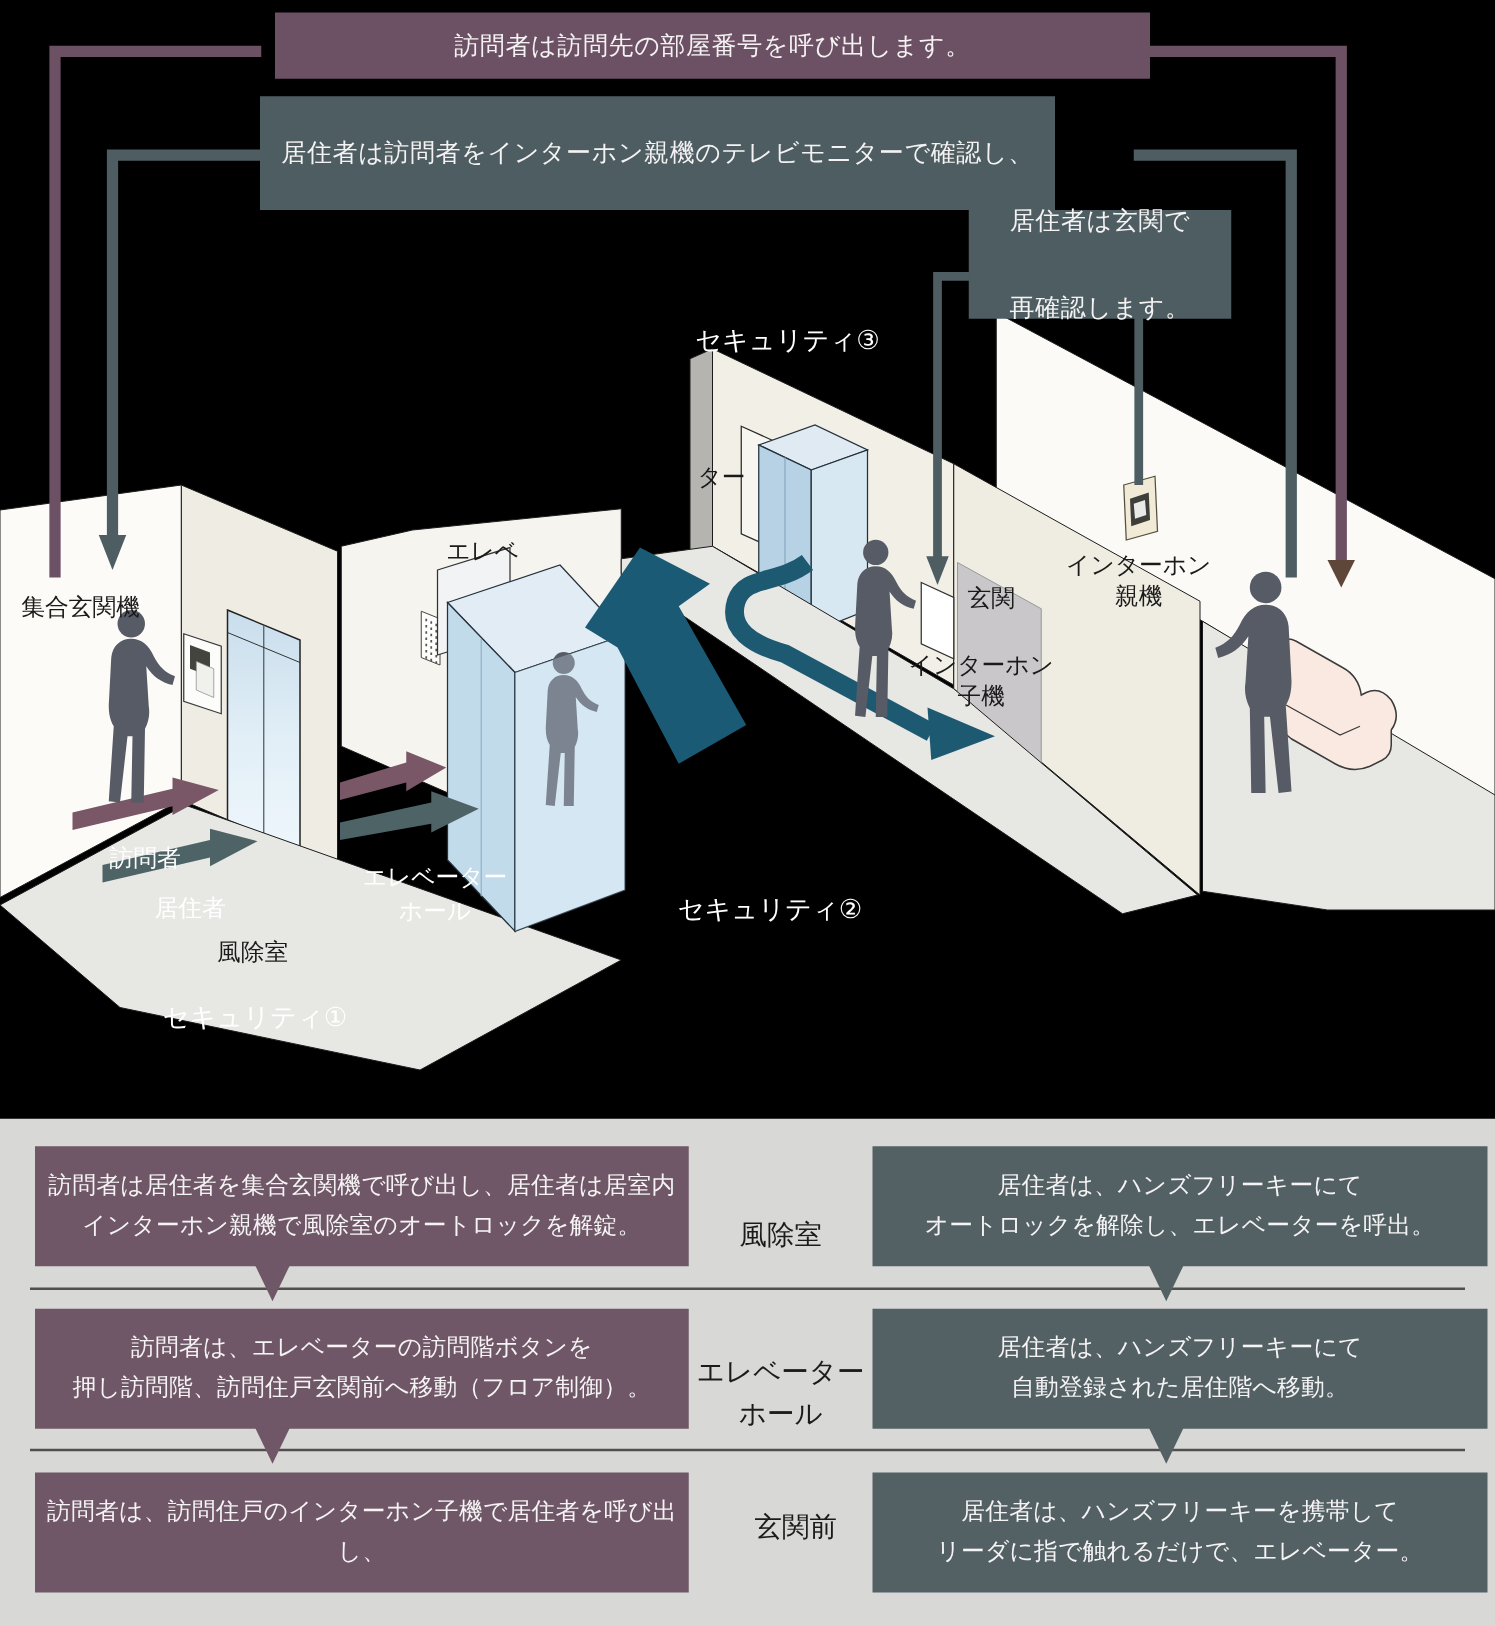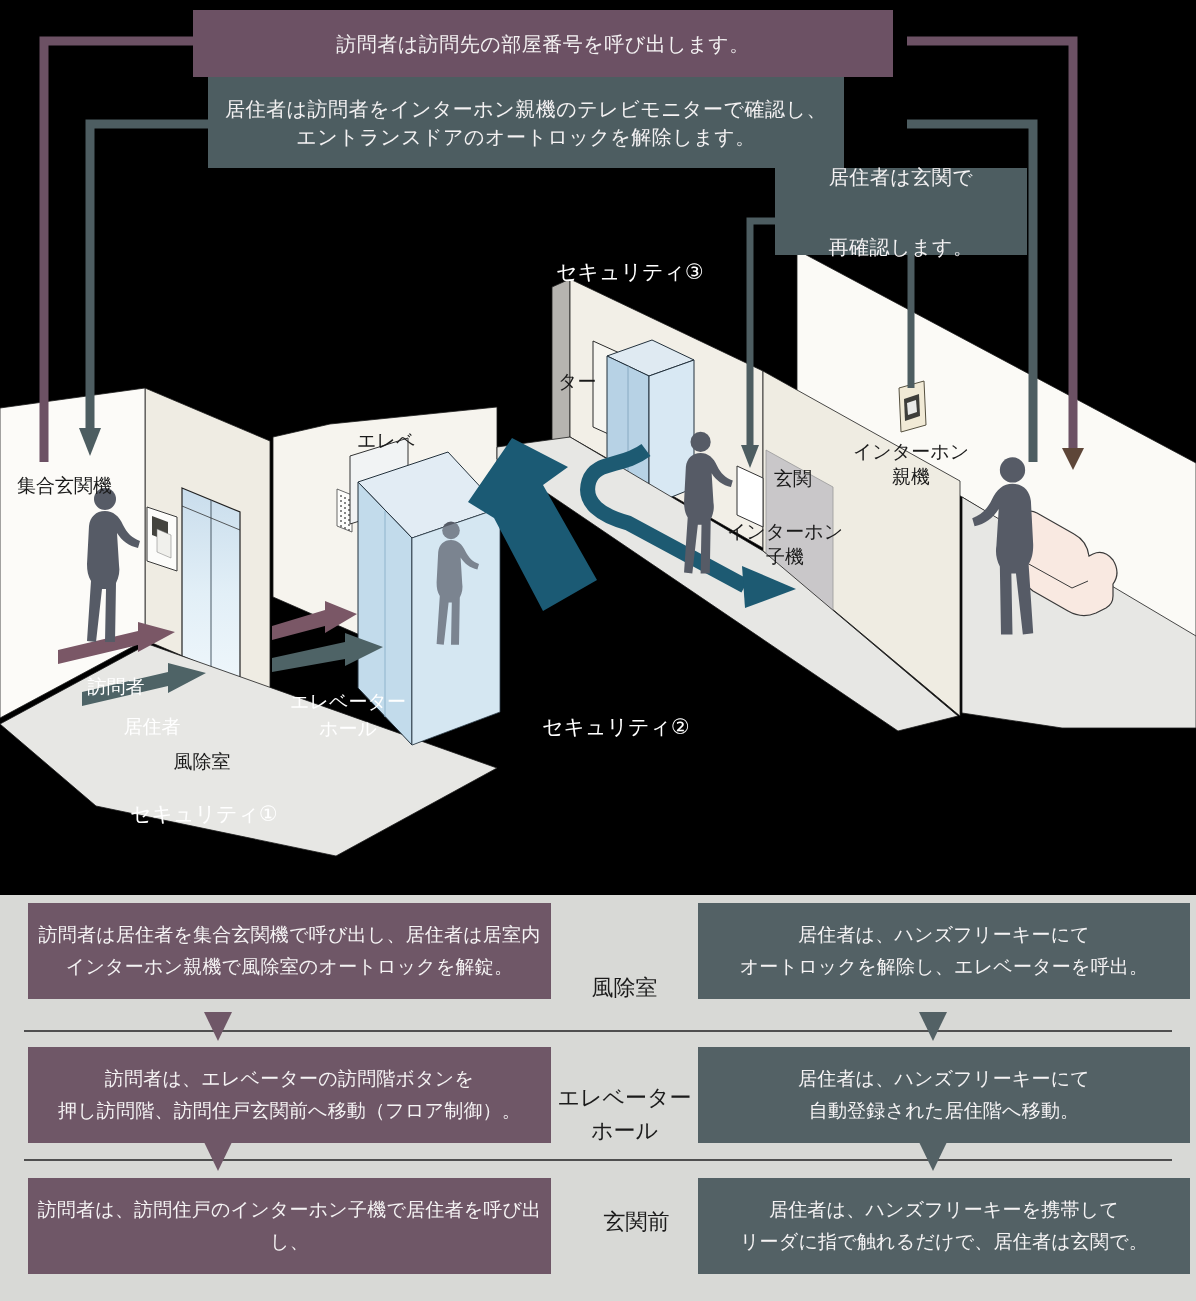--- a/index.html
+++ b/index.html
@@ -5,30 +5,30 @@
   html,body{margin:0;padding:0;background:#000;}
   .stage{position:relative;width:1196px;height:1301px;background:#000;overflow:hidden;
          font-family:"Liberation Sans","DejaVu Sans",sans-serif;}
   
   .diagram{position:absolute;left:0;top:0;width:1196px;height:895px;}
   .diagram svg{position:absolute;left:0;top:0;}
   .callout{position:absolute;display:flex;flex-direction:column;justify-content:center;
            text-align:center;color:#f4f2f3;font-size:20px;line-height:28px;letter-spacing:.5px;}
   .callout.purple{background:#6c5164;}
   .callout.slate{background:#4d5d61;}
-  #callout-1{left:193px;top:10px;width:700px;height:67px;}
+  #callout-1{left:220px;top:10px;width:700px;height:53px;}
   #callout-2{left:208px;top:77px;width:636px;height:91px;}
-  #callout-3{left:775px;top:168px;width:252px;height:87px;line-height:30px;gap:40px;}
+  #callout-3{left:775px;top:168px;width:210px;height:87px;line-height:30px;gap:40px;}
   
   .flow{position:absolute;left:0;top:895px;width:1196px;height:406px;background:#d8d9d6;}
   .fbox{position:absolute;height:96px;display:flex;flex-direction:column;justify-content:center;
         text-align:center;color:#f5f3f4;font-size:19px;line-height:32px;letter-spacing:.2px;}
   .fbox.visitor{left:28px;width:523px;background:#6f5767;}
   .fbox.resident{left:698px;width:492px;background:#536165;}
-  .row1{top:8px;} .row2{top:152px;} .row3{top:283px;}
+  .row1{top:22px;} .row2{top:152px;} .row3{top:283px;}
   .floc{position:absolute;left:551px;width:147px;text-align:center;color:#1b1b1b;
         font-family:"Liberation Serif","DejaVu Serif",serif;font-size:22px;line-height:33px;}
   #loc-1{top:76px;} #loc-2{top:186px;} #loc-3{top:310px;margin-left:12px;}
   .divider{position:absolute;left:24px;width:1148px;height:2px;background:#4f4f4f;}
   #div-1{top:135px;} #div-2{top:264px;}
   .tri{position:absolute;width:0;height:0;border-left:14px solid transparent;
        border-right:14px solid transparent;border-top:29px solid #6f5767;}
   .tri.slate{border-top-color:#536165;}
   .t-row1{top:117px;} .t-row2{top:247px;}
   .t-left{left:204px;} .t-right{left:919px;}
@@ -155,21 +155,20 @@
         <polygon points="741,445 759,445 750,468" fill="#4d5d61"></polygon>
         <path d="M911,254 L911,388" stroke="#4d5d61" stroke-width="7" fill="none"></path>
       </g>
     </svg>
 
     <div class="callout purple" id="callout-1">
       <span>訪問者は訪問先の部屋番号を呼び出します。</span>
     </div>
     <div class="callout slate" id="callout-2">
       <span>居住者は訪問者をインターホン親機のテレビモニターで確認し、</span>
-      <span>エントランスドアのオートロックを解除します。</span>
     </div>
     <div class="callout slate" id="callout-3">
       <span>居住者は玄関で</span>
       <span>再確認します。</span>
     </div>
   </div>
 
   <div class="flow">
     <div class="divider" id="div-1"></div>
     <div class="divider" id="div-2"></div>
@@ -204,16 +203,16 @@
     <div class="tri slate t-row2 t-right"></div>
 
     <div class="fbox visitor row3">
       <span>訪問者は、訪問住戸のインターホン子機で居住者を呼び出し、</span>
     </div>
     <div class="floc" id="loc-3">
       <span>玄関前</span><span></span>
     </div>
     <div class="fbox resident row3">
       <span>居住者は、ハンズフリーキーを携帯して</span>
-      <span>リーダに指で触れるだけで、居住者は玄関で。</span>
+      <span>リーダに指で触れるだけで、エレベーター。</span>
     </div>
   </div>
 </div>
 
 </body></html>

